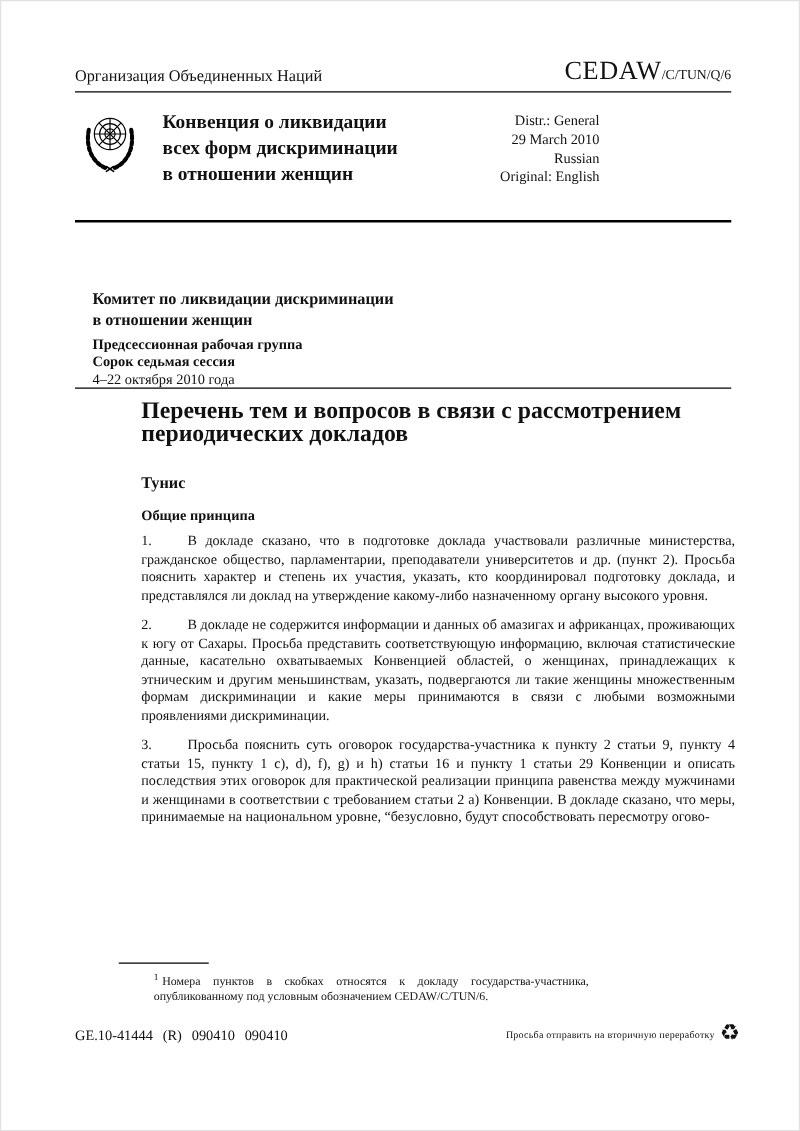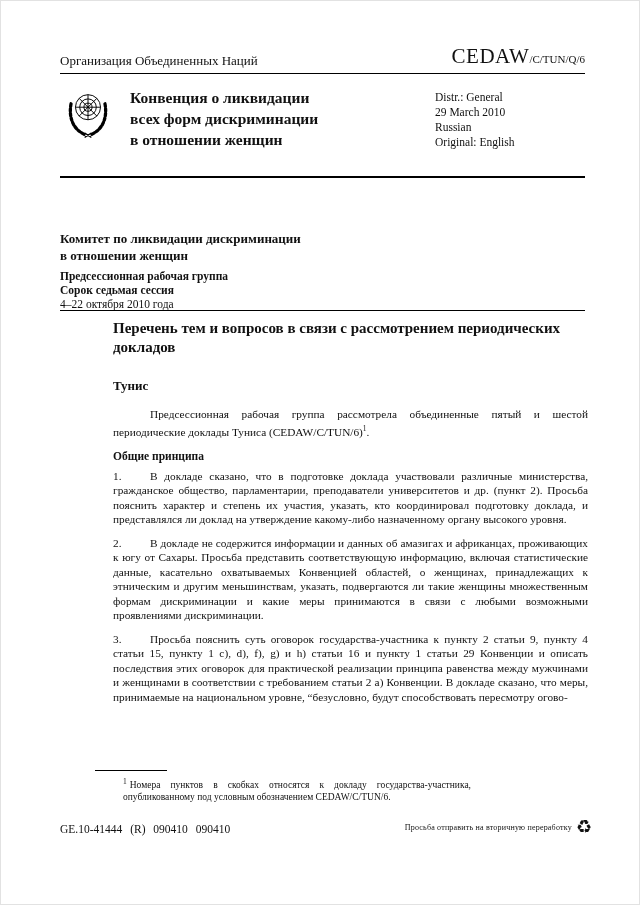--- a/index.html
+++ b/index.html
@@ -11,34 +11,34 @@
   
   .top-header { position:absolute; left:60px; right:55px; top:44px; border-bottom:1px solid #000;
                 display:flex; justify-content:space-between; align-items:flex-end; padding-bottom:4px; }
   .org { font-size:13px; }
   .sym-main { font-size:21px; font-weight:normal; letter-spacing:.5px; }
   .sym-suffix { font-size:11px; }
 
   
   .emblem { position:absolute; left:61px; top:84px; width:54px; height:58px; }
   .mast-title { position:absolute; left:130px; top:87px; font-size:15.5px; font-weight:bold; line-height:21px; }
-  .distr { position:absolute; left:435px; top:90px; font-size:11.5px; line-height:15px; }
+  .distr { position:absolute; left:400px; top:90px; font-size:11.5px; line-height:15px;text-align:right; }
   .thick-rule { position:absolute; left:60px; right:55px; top:176px; border-top:2px solid #000; }
 
   
-  .committee { position:absolute; left:60px; top:231px; }
+  .committee { position:absolute; left:74px; top:231px; }
   .c-name { font-size:13px; font-weight:bold; line-height:16.5px; }
   .c-sub  { font-size:11.5px; font-weight:bold; line-height:14px; }
   .c-group { margin-top:5px; }
   .c-dates { font-size:11.5px; font-weight:normal; line-height:14px; }
   .thin-rule { position:absolute; left:60px; right:55px; top:310px; border-top:1px solid #000; }
 
   
   .content { position:absolute; left:113px; top:319px; width:475px; }
-  .doc-title { font-size:15px; font-weight:bold; line-height:19px; margin-bottom:21px; }
+  .doc-title { font-size:19px; font-weight:bold; line-height:19px; margin-bottom:21px; }
   .country { font-size:13px; font-weight:bold; margin-bottom:13px; }
   p.body-p { font-size:11.3px; line-height:14.5px; text-align:justify; margin-bottom:9px; }
   p.intro { text-indent:37px; }
   h3.sec { font-size:11.5px; font-weight:bold; margin:11px 0 7px; }
   .pnum { display:inline-block; width:37px; }
   sup { font-size:7.5px; }
 
   
   .footnote { position:absolute; left:95px; top:770px; width:430px; }
   .fn-rule { width:72px; border-top:1px solid #000; margin-bottom:5px; }
@@ -102,21 +102,20 @@
     <div class="c-sub">Сорок седьмая сессия</div>
     <div class="c-dates">4–22 октября 2010 года</div>
   </div>
 
   <div class="thin-rule"></div>
 
   <div class="content">
     <h1 class="doc-title">Перечень тем и вопросов в связи с рассмотрением периодических докладов</h1>
     <h2 class="country">Тунис</h2>
 
-    <p class="body-p intro"><span>Предсессионная рабочая группа рассмотрела объединенные пятый и шестой периодические доклады Туниса (CEDAW/C/TUN/6)</span><sup>1</sup><span>.</span></p>
 
     <h3 class="sec">Общие принципа</h3>
 
     <p class="body-p"><span class="pnum">1.</span><span>В докладе сказано, что в подготовке доклада участвовали различные министерства, гражданское общество, парламентарии, преподаватели университетов и др. (пункт 2). Просьба пояснить характер и степень их участия, указать, кто координировал подготовку доклада, и представлялся ли доклад на утверждение какому-либо назначенному органу высокого уровня.</span></p>
 
     <p class="body-p"><span class="pnum">2.</span><span>В докладе не содержится информации и данных об амазигах и африканцах, проживающих к югу от Сахары. Просьба представить соответствующую информацию, включая статистические данные, касательно охватываемых Конвенцией областей, о женщинах, принадлежащих к этническим и другим меньшинствам, указать, подвергаются ли такие женщины множественным формам дискриминации и какие меры принимаются в связи с любыми возможными проявлениями дискриминации.</span></p>
 
 
     <p class="body-p"><span class="pnum">3.</span><span>Просьба пояснить суть оговорок государства-участника к пункту 2 статьи 9, пункту 4 статьи 15, пункту 1 с), d), f), g) и h) статьи 16 и пункту 1 статьи 29 Конвенции и описать последствия этих оговорок для практической реализации принципа равенства между мужчинами и женщинами в соответствии с требованием статьи 2 а) Конвенции. В докладе сказано, что меры, принимаемые на национальном уровне, “безусловно, будут способствовать пересмотру огово-</span></p>
   </div>

